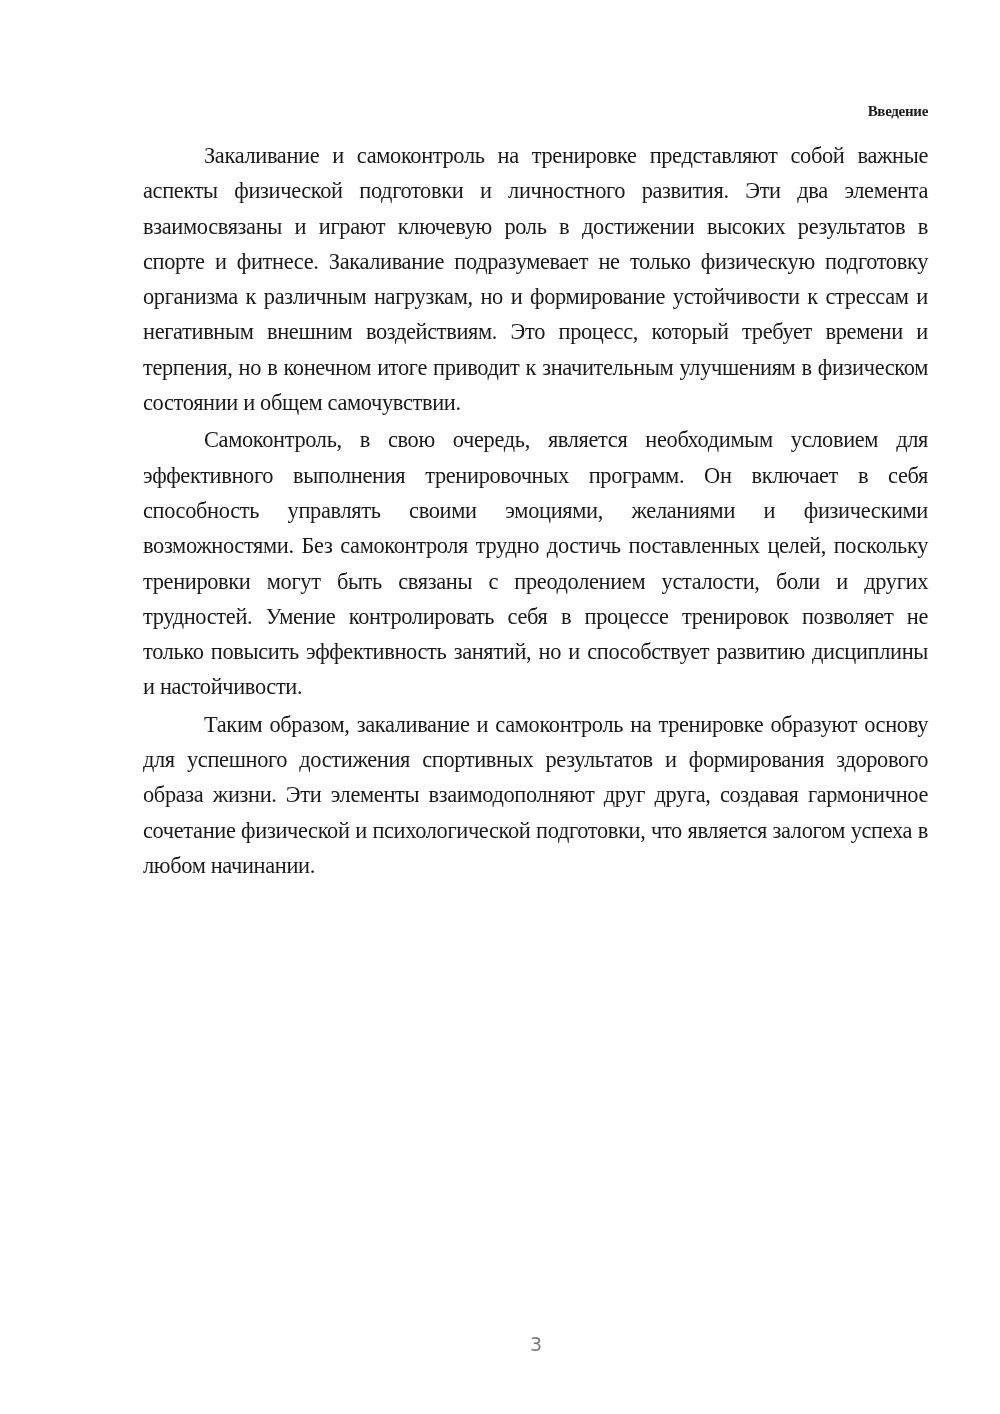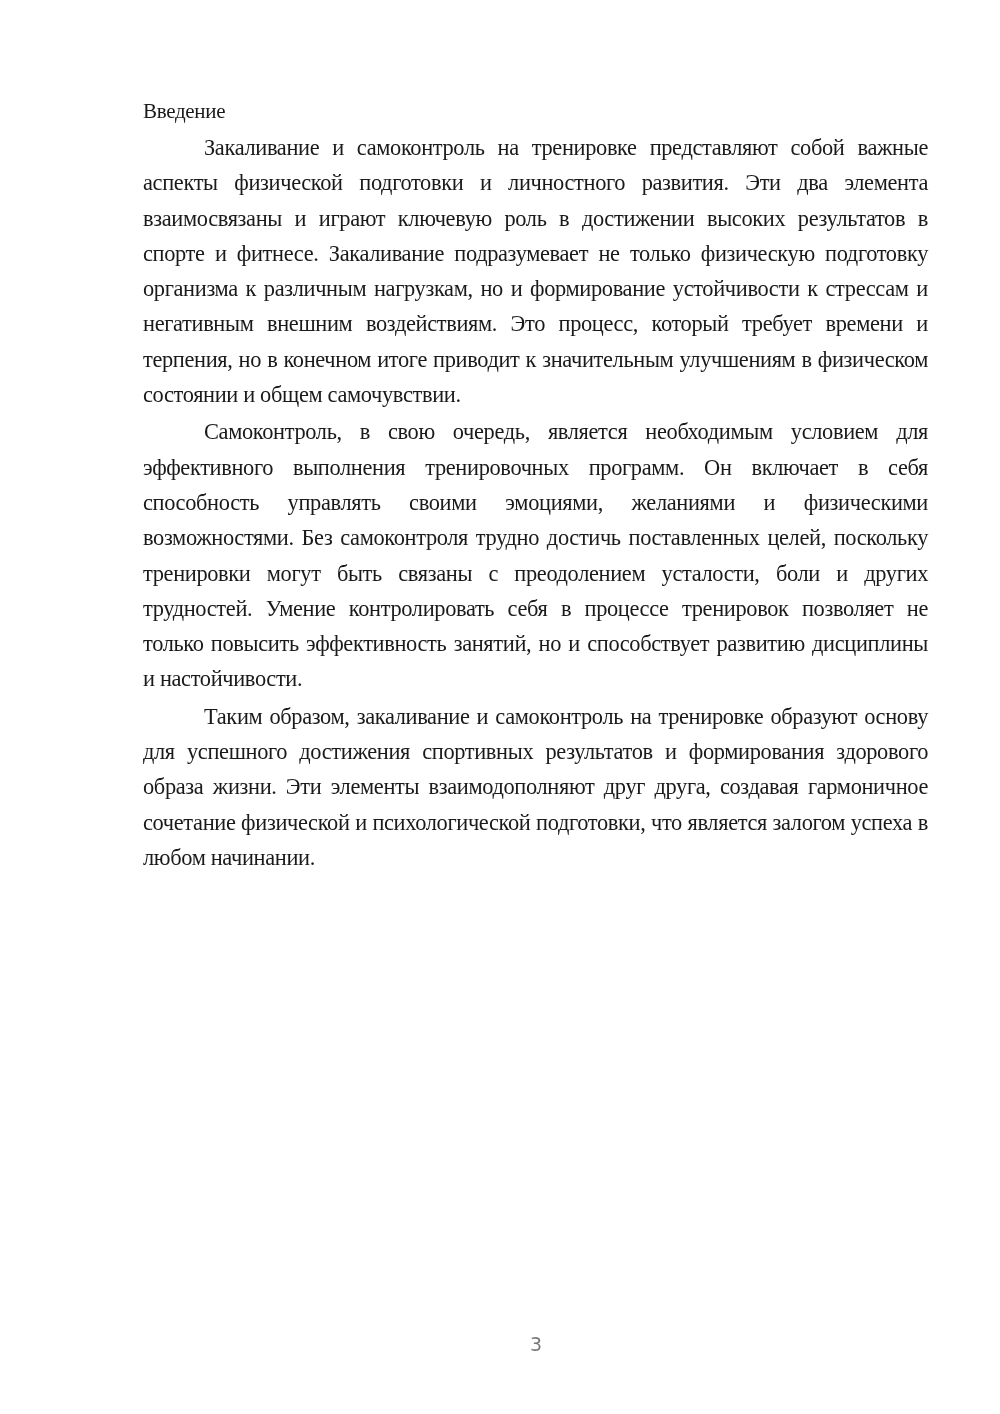--- a/index.html
+++ b/index.html
@@ -22,42 +22,42 @@
     }
     .content {
       position: absolute;
       left: 143px;
       top: 93px;
       width: 785px;
       font-family: "Liberation Serif", "DejaVu Serif", serif;
       color: #1a1a1a;
     }
     .heading {
-      text-align: left;
-      font-weight: normal;
-      font-size: 21px;
+      text-align: right;
+      font-weight: bold;
+      font-size: 15px;
       line-height: 36px;
       margin: 0 0 0 0;
       padding-left: 0;
       letter-spacing: -0.3px;
     }
     .para {
       font-size: 22.4px;
       line-height: 35.3px;
       text-align: justify;
       text-indent: 61px;
       margin: 0;
       letter-spacing: -0.35px;
       word-spacing: 0px;
     }
     .para + .para {
       margin-top: 2px;
     }
     .heading + .para {
-      margin-top: 1px;
+      margin-top: 9px;
     }
     .page-number {
       position: absolute;
       top: 1333px;
       left: 0;
       width: 1072px;
       text-align: center;
       font-family: "DejaVu Sans", "Liberation Sans", sans-serif;
       font-size: 19px;
       color: #7a7a7a;

